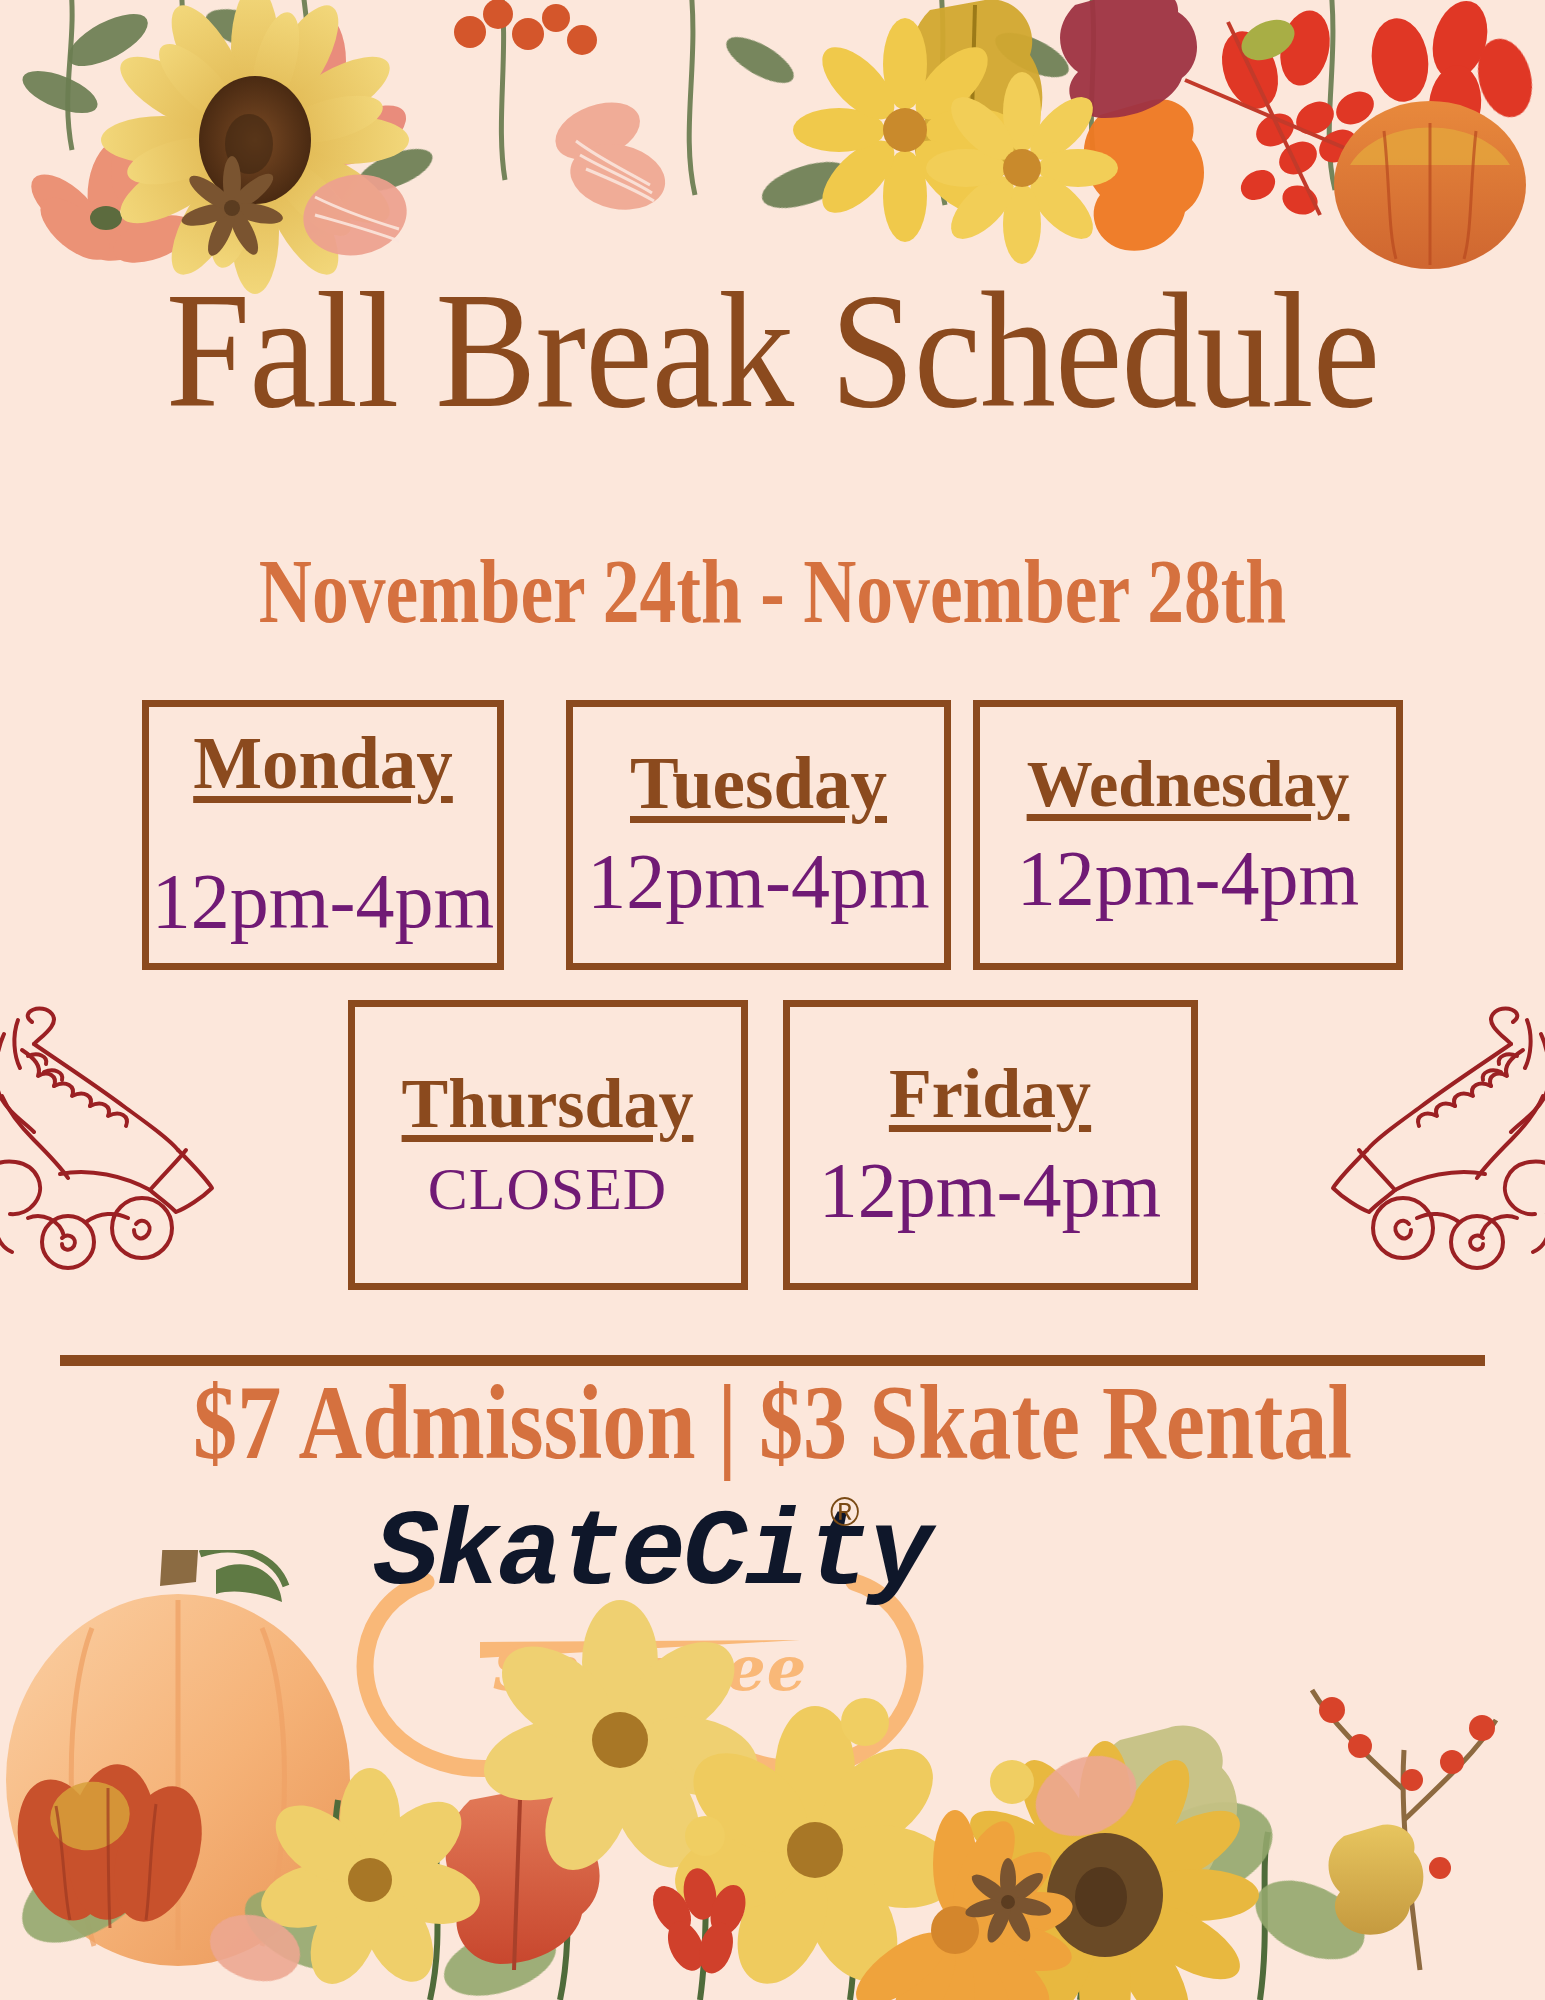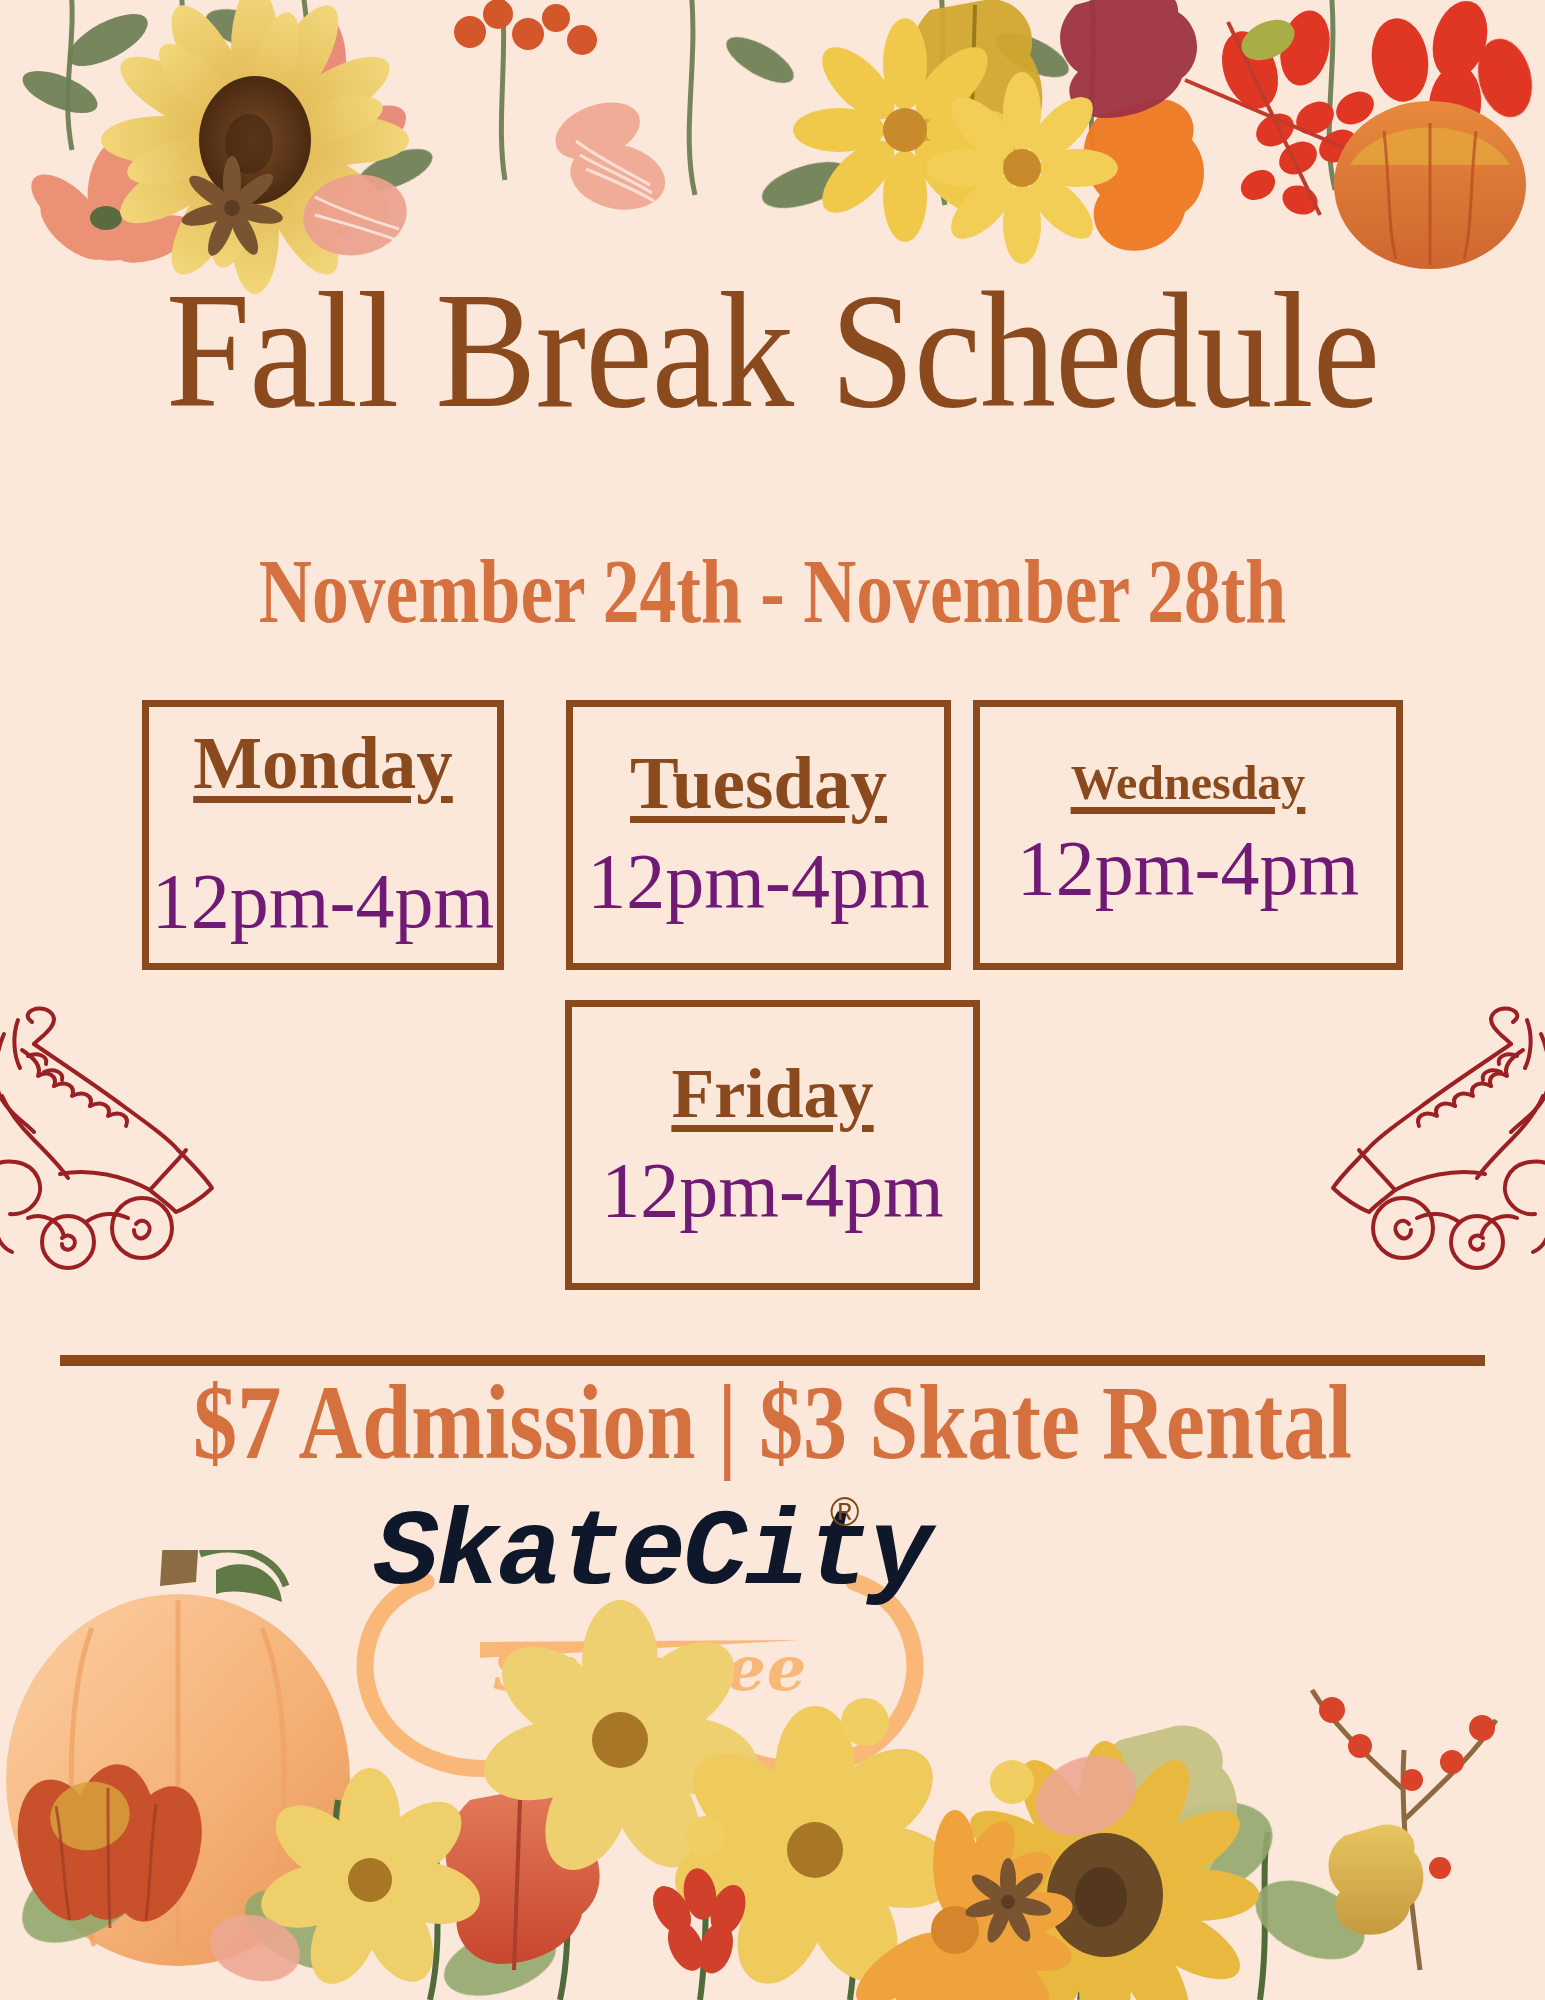--- a/index.html
+++ b/index.html
@@ -65,21 +65,21 @@
   .dayname{
     color:#8B4A1E;
     font-weight:bold;
     font-size:73px;
     line-height:1.02;
     text-decoration:underline;
     text-decoration-thickness:7px;
     text-underline-offset:8px;
     white-space:nowrap;
   }
-  .box-wed .dayname{font-size:48px;}
+  .box-wed .dayname{font-size:66px;}
   .box-thu .dayname,.box-fri .dayname{font-size:70px;}
 
   .daytime{
     color:#701a75;
     font-size:78px;
     line-height:1.08;
     margin-top:18px;
     white-space:nowrap;
   }
   .daytime.closed{font-size:60px;letter-spacing:1px;}
@@ -433,20 +433,24 @@
       <div class="dayname">Tuesday</div>
       <div class="daytime">12pm-4pm</div>
     </div>
     <div class="daybox box-wed">
       <div class="dayname">Wednesday</div>
       <div class="daytime">12pm-4pm</div>
     </div>
   </div>
 
   <div class="row row2">
+    <div class="daybox box-thu">
+      <div class="dayname">Thursday</div>
+      <div class="daytime closed">CLOSED</div>
+    </div>
     <div class="daybox box-fri">
       <div class="dayname">Friday</div>
       <div class="daytime">12pm-4pm</div>
     </div>
   </div>
 
   <svg class="skate skate-left" viewBox="0 0 230 300">
     <g fill="none" stroke="#9B2023" stroke-width="4" stroke-linecap="round" stroke-linejoin="round">
       <path d="M42,22 C 28,12 52,2 62,14 C 70,24 52,36 44,44"></path>
       <path d="M14,34 C 6,52 2,78 10,96 C 18,112 34,122 44,132"></path>

